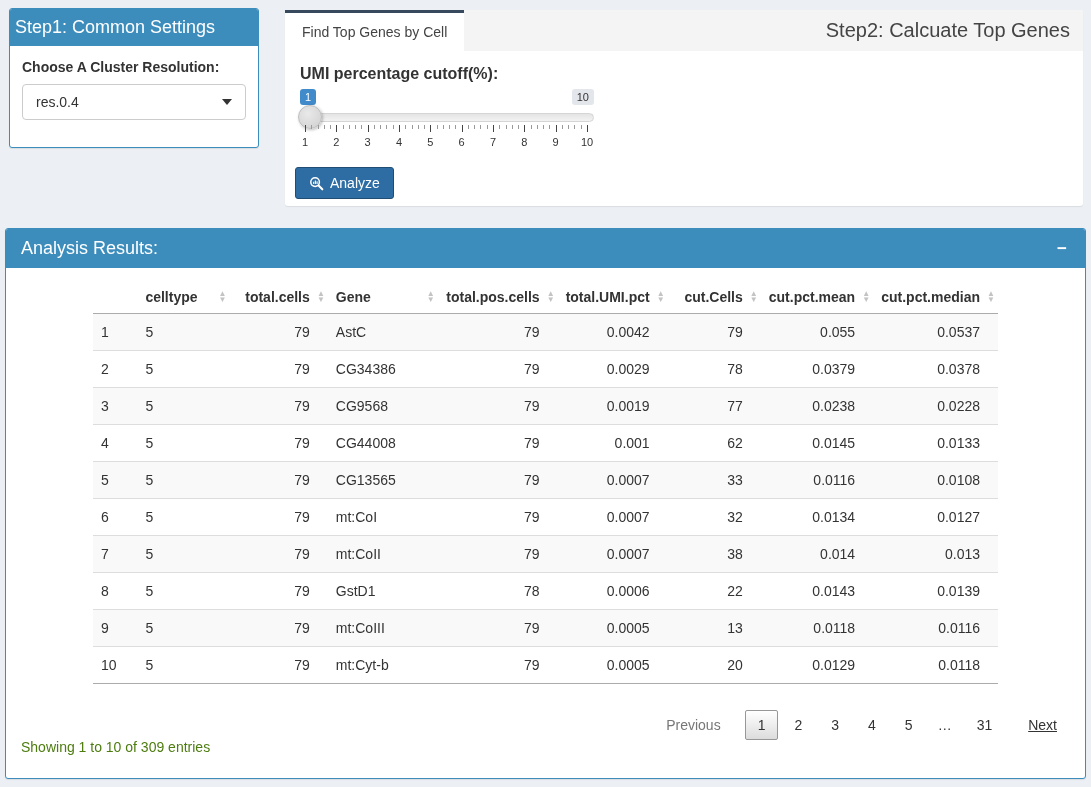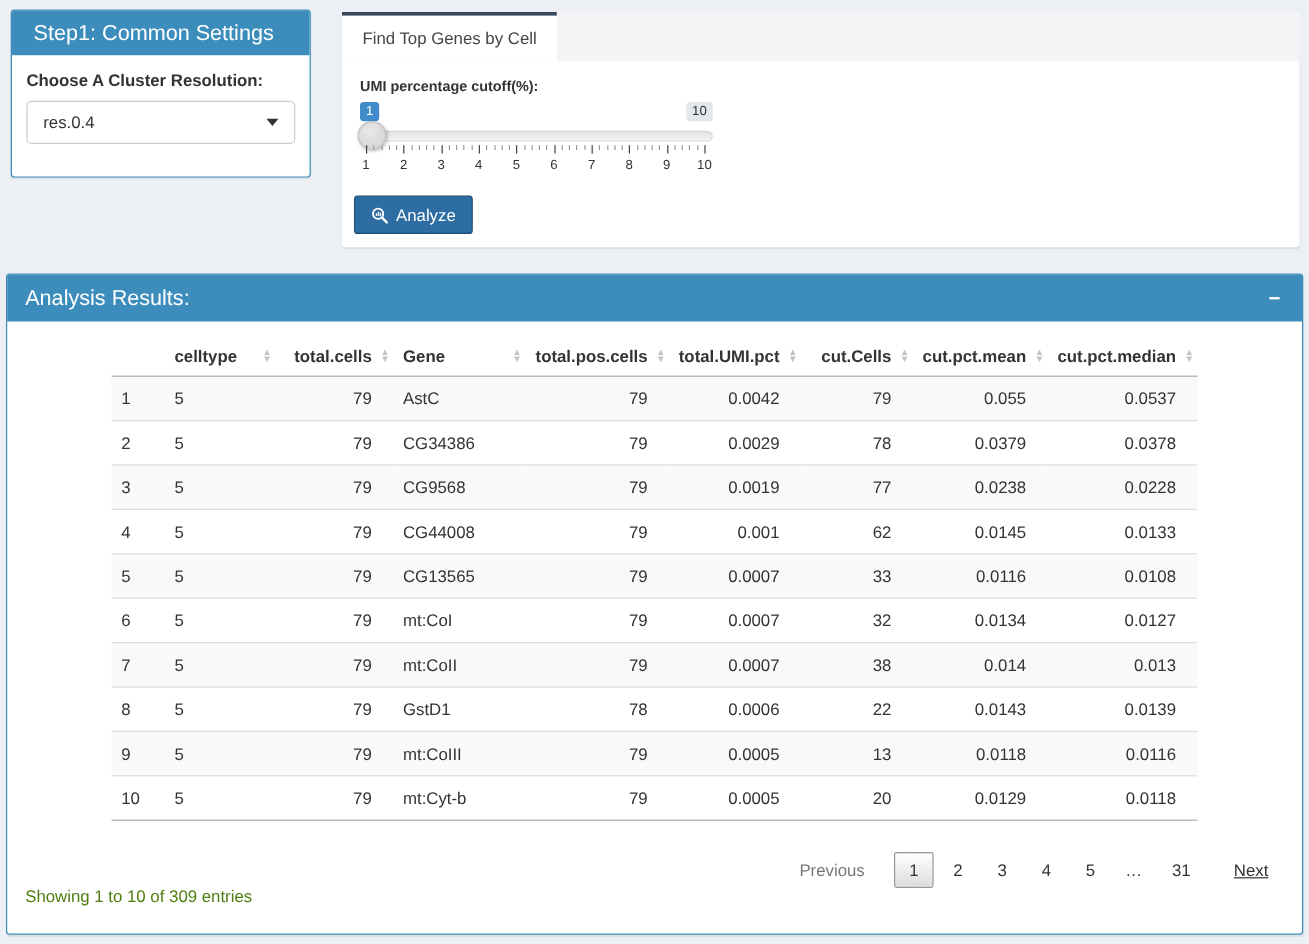--- a/index.html
+++ b/index.html
@@ -7,40 +7,40 @@
   body {
     background:#ecf0f5;
     font-family:"Liberation Sans", sans-serif;
     color:#333;
     position:relative;
     overflow:hidden;
   }
   
   .box { background:#fff; border:1px solid #3c8dbc; border-radius:3px; box-shadow:0 1px 1px rgba(0,0,0,.08); }
   .step1 { position:absolute; left:9px; top:8px; width:250px; height:140px; }
-  .box-header { background:#3c8dbc; color:#fff; font-size:18px; padding:8px 18px; border-radius:2px 2px 0 0; }
+  .box-header { background:#3c8dbc; color:#fff; font-size:18px; padding:8px 5px; border-radius:2px 2px 0 0; }
   .step1 .box-body { padding:13px 12px; }
   .field-label { font-weight:bold; font-size:14px; color:#333; display:block; }
   .select {
     margin-top:9px; height:36px; border:1px solid #ccc; border-radius:4px; background:#fff;
     display:flex; align-items:center; justify-content:space-between; padding:0 13px;
     font-size:14px; color:#333; cursor:pointer;
   }
   .caret { width:0; height:0; border-left:5px solid transparent; border-right:5px solid transparent; border-top:6px solid #333; }
 
   
   .tabbox { position:absolute; left:285px; top:10px; width:798px; height:196px; background:#fff; border-radius:3px; box-shadow:0 1px 1px rgba(0,0,0,.08); }
   .nav-tabs { display:flex; align-items:stretch; height:41px; background:#f4f4f4; border-radius:3px 3px 0 0; }
   .tab { display:flex; align-items:center; padding:0 17px; font-size:14px; color:#444; cursor:pointer; border-top:3px solid transparent; white-space:nowrap; }
   .tab.active { background:#fff; border-top:3px solid #37495c; }
   .tab-title { margin-left:auto; display:flex; align-items:center; padding-right:13px; font-size:20px; color:#444; white-space:nowrap; }
   .tab-body { padding:14px 15px 0; }
 
   
-  .slider-label { font-weight:bold; font-size:12px; color:#333; }
+  .slider-label { font-weight:bold; font-size:16px; color:#333; }
   .irs { position:relative; width:294px; height:72px; margin-top:6px; }
   .irs-badge { position:absolute; left:0; top:0; background:#428bca; color:#fff; font-size:11px; line-height:14px; padding:1px 5px; border-radius:3px; }
   .irs-max { position:absolute; right:0; top:0; background:#e3e6eb; color:#333; font-size:11px; line-height:14px; padding:1px 5px; border-radius:3px; }
   .irs-track { position:absolute; left:0; right:0; top:24px; height:9px; background:linear-gradient(#e4e4e4,#f3f3f3); border:1px solid #d5d5d5; border-radius:6px; }
   .irs-handle { position:absolute; left:-2px; top:16px; width:24px; height:24px; border-radius:50%;
     background:radial-gradient(circle at 40% 35%, #e9e9e9, #cfcfcf); border:1px solid #bdbdbd;
     box-shadow:1px 1px 3px rgba(0,0,0,.25); cursor:grab; }
   .irs-grid { position:absolute; left:5px; right:7px; top:36px; height:34px; }
   .tick { position:absolute; top:0; width:1px; }
   .tick.major { height:7px; background:#444; }
@@ -101,20 +101,21 @@
     <div class="select">
       <span>res.0.4</span>
       <span class="caret"></span>
     </div>
   </div>
 </section>
 
 <section class="tabbox">
   <div class="nav-tabs">
     <div class="tab active">Find Top Genes by Cell</div>
+    <div class="tab-title">Step2: Calcuate Top Genes</div>
   </div>
   <div class="tab-body">
     <div class="slider-label">UMI percentage cutoff(%):</div>
     <div class="irs">
       <span class="irs-badge">1</span>
       <span class="irs-max">10</span>
       <div class="irs-track"></div>
       <div class="irs-handle"></div>
       <div class="irs-grid" id="slider-grid">
           <span class="tick major" style="left: 0%;"></span>

